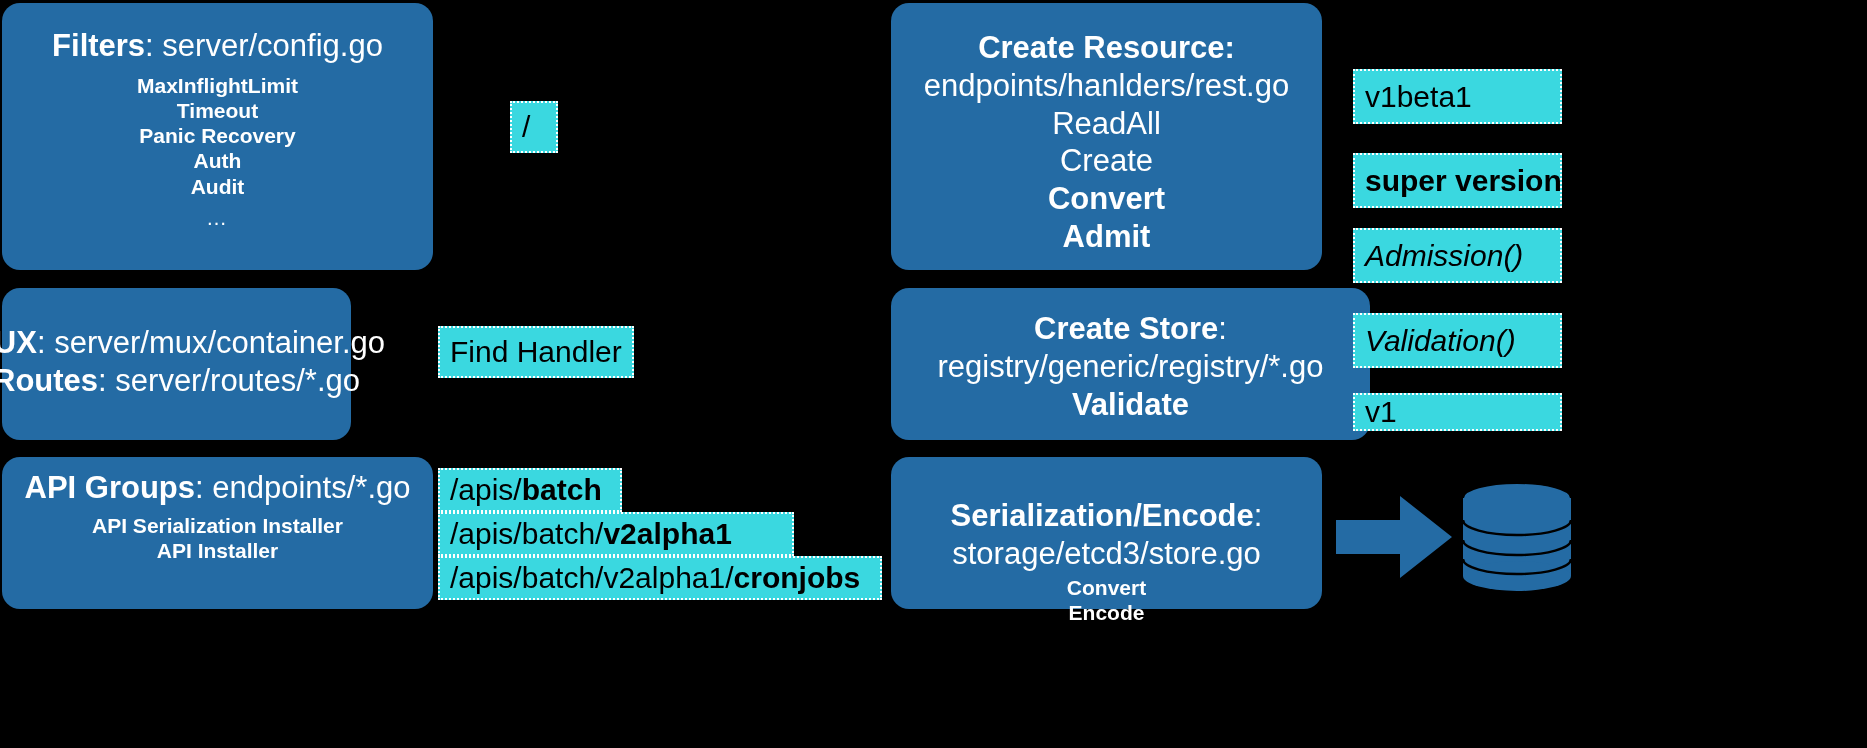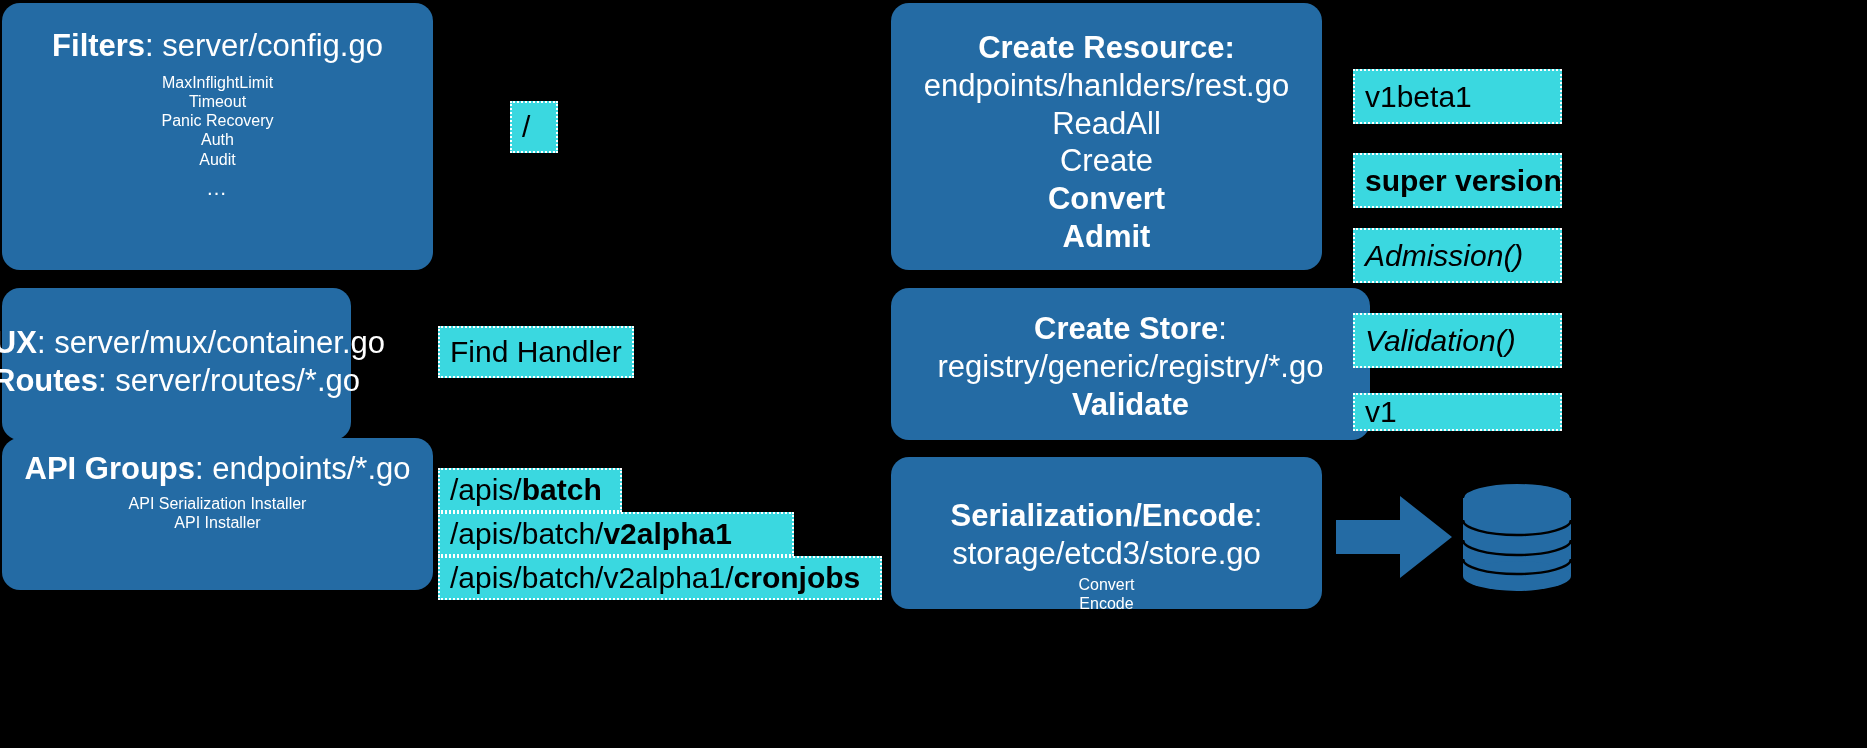--- a/index.html
+++ b/index.html
@@ -8,21 +8,21 @@
   .stage{position:absolute;left:0;top:0;width:1867px;height:748px;background:#000;}
 
   .box{position:absolute;background:#246ba4;border-radius:18px;
        color:#fff;text-align:center;box-sizing:border-box;
        display:flex;flex-direction:column;justify-content:flex-start;
        align-items:center;}
   .box .ttl{font-size:31px;line-height:1.22;white-space:nowrap;}
   .box .ttl b{font-weight:bold;}
   .box .sub{font-size:31px;line-height:1.22;white-space:nowrap;}
   .box .sub.b{font-weight:bold;}
-  .box .small{font-size:16px;line-height:1.2;white-space:nowrap;}
+  .box .small{font-size:21px;line-height:1.2;white-space:nowrap;font-weight:bold;}
   .box .dots{font-size:21px;line-height:1.2;letter-spacing:2px;}
 
   .tag{position:absolute;background:#3ad8e0;color:#000;
        border:2px dotted #ffffff;box-sizing:border-box;
        display:flex;align-items:center;font-size:30px;white-space:nowrap;}
   .tag.pad{padding-left:10px;padding-right:10px;}
   .tag b{font-weight:bold;}
   .tag.it{font-style:italic;}
   .tag.bold{font-weight:bold;}
 
@@ -48,21 +48,21 @@
 
   <div class="box" style="left:2px;top:288px;width:349px;height:152px;padding-top:36px;">
     <div class="ttl">
       <b>MUX</b><span>: server/mux/container.go</span>
     </div>
     <div class="ttl">
       <b>Routes</b><span>: server/routes/*.go</span>
     </div>
   </div>
 
-  <div class="box" style="left:2px;top:438px;width:431px;height:152px;padding-top:12px;text-align:right;">
+  <div class="box" style="left:2px;top:457px;width:431px;height:152px;padding-top:12px;text-align:right;">
     <div class="ttl">
       <b>API Groups</b><span>: endpoints/*.go</span>
     </div>
     <div class="small" style="margin-top:6px;">API Serialization Installer</div>
     <div class="small">API Installer</div>
   </div>
 
   <div class="tag pad" style="left:510px;top:101px;width:48px;height:52px;justify-content:flex-start;">
     <span>/</span>
   </div>

